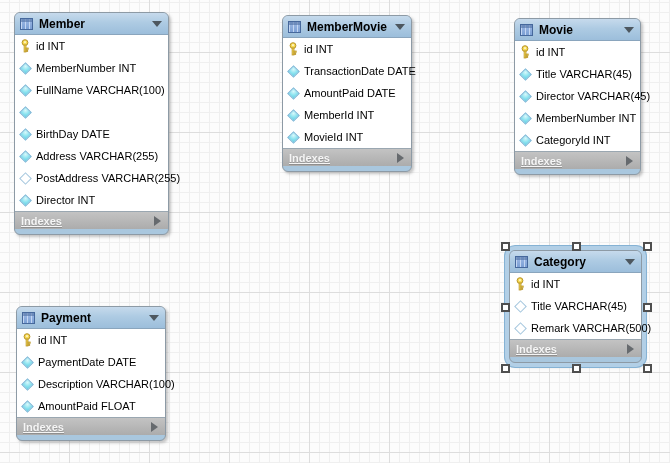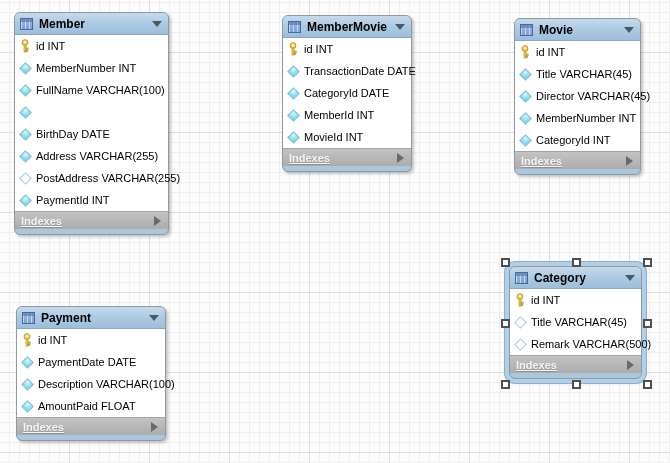--- a/index.html
+++ b/index.html
@@ -71,21 +71,20 @@
     text-decoration:underline;
   }
   .tri-right {
     width:0; height:0; margin-left:auto;
     border-top:5px solid transparent; border-bottom:5px solid transparent;
     border-left:7px solid #666a6e;
   }
 
   .table.selected {
     box-shadow:0 0 0 4px #b2cfe6, 0 0 0 5px #85b2d4, 2px 3px 4px rgba(90,90,90,0.35);
-    margin-top:16px;
   }
   .handle {
     position:absolute; width:9px; height:9px; box-sizing:border-box;
     background:#ffffff; border:2px solid #4f4f4f; z-index:5;
   }
 </style>
 </head>
 <body>
 
 <div class="canvas">
@@ -124,21 +123,21 @@
         <div class="trow">
           <span class="di di-filled"></span>
           <span class="clabel">Address VARCHAR(255)</span>
         </div>
         <div class="trow">
           <span class="di di-hollow"></span>
           <span class="clabel">PostAddress VARCHAR(255)</span>
         </div>
         <div class="trow">
           <span class="di di-filled"></span>
-          <span class="clabel">PaymentId INT</span>
+          <span class="clabel">Director INT</span>
         </div>
       </div>
       <div class="tfoot">
         <span>Indexes</span>
         <span class="tri-right"></span>
       </div>
     </div>
     <div class="table" style="left: 282px; top: 15px; width: 130px;">
       <div class="thead">
         <span class="ticon"></span>
@@ -155,21 +154,21 @@
               <rect x="6" y="11.2" width="1.7" height="1.2" fill="#f6d94f" stroke="#b8942b" stroke-width="0.8"></rect>
             </svg></span>
           <span class="clabel">id INT</span>
         </div>
         <div class="trow">
           <span class="di di-filled"></span>
           <span class="clabel">TransactionDate DATE</span>
         </div>
         <div class="trow">
           <span class="di di-filled"></span>
-          <span class="clabel">CategoryId DATE</span>
+          <span class="clabel">AmountPaid DATE</span>
         </div>
         <div class="trow">
           <span class="di di-filled"></span>
           <span class="clabel">MemberId INT</span>
         </div>
         <div class="trow">
           <span class="di di-filled"></span>
           <span class="clabel">MovieId INT</span>
         </div>
       </div>

